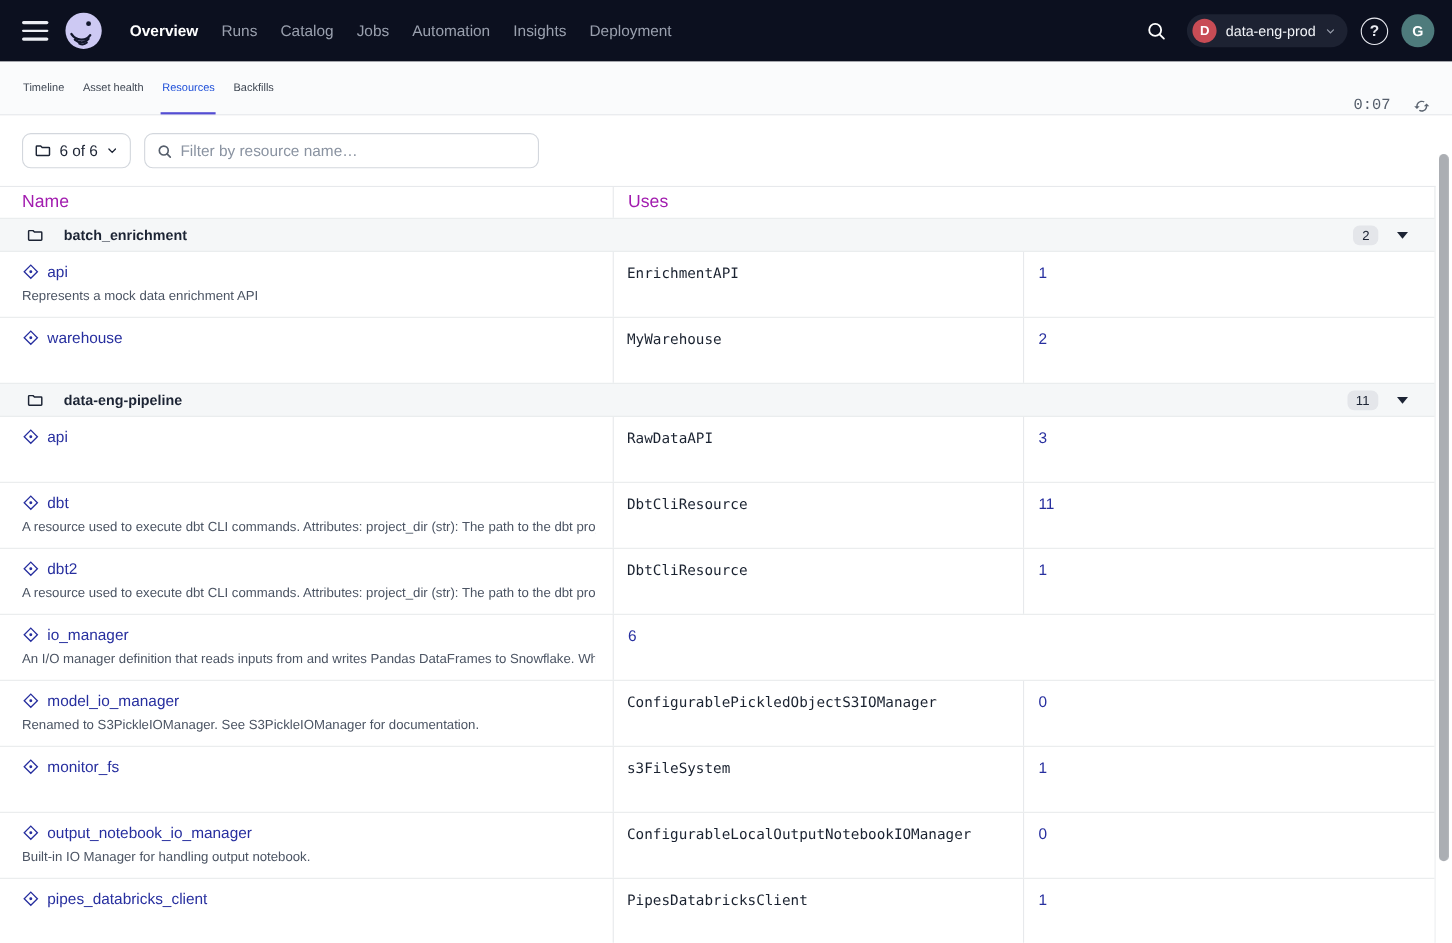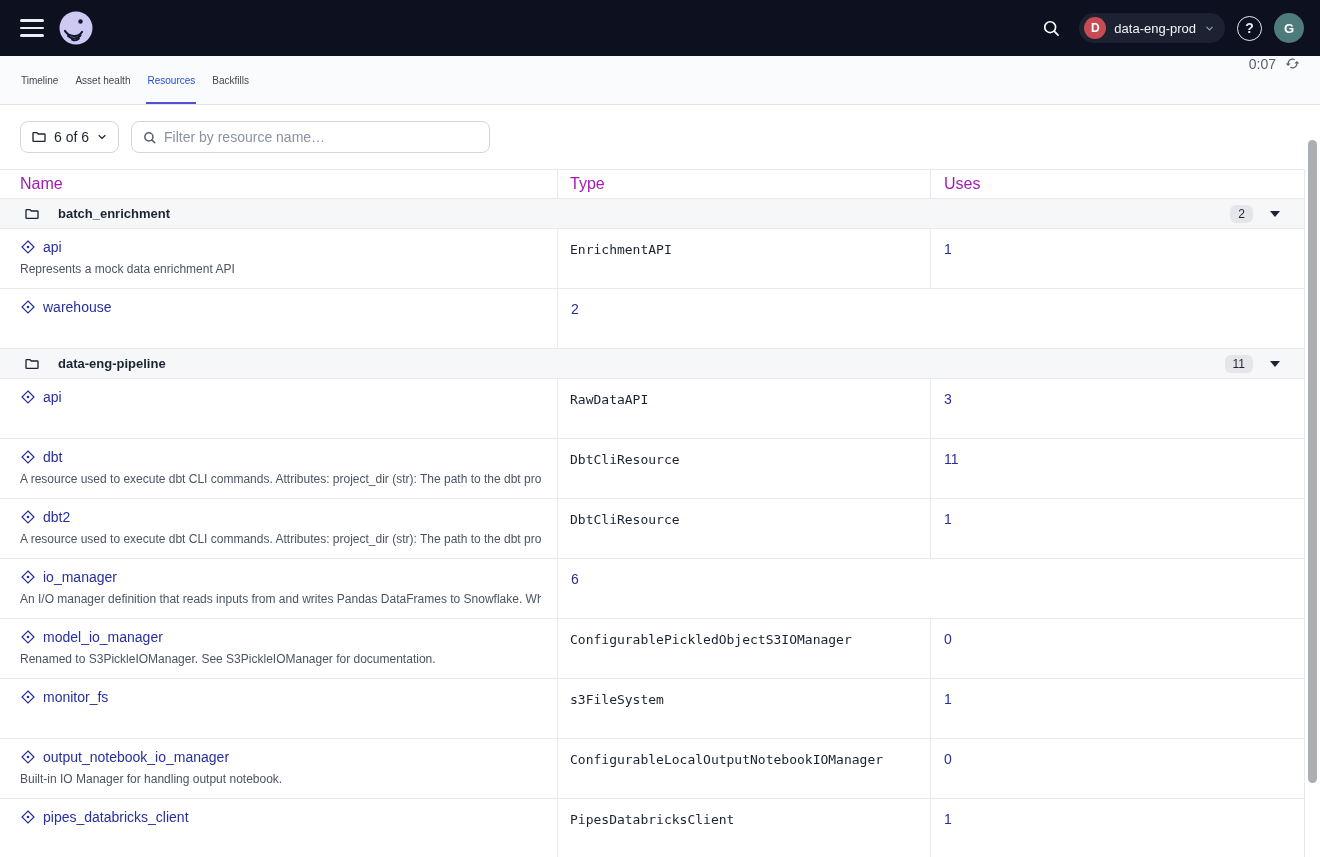--- a/index.html
+++ b/index.html
@@ -20,21 +20,21 @@
   .deploy-badge { width: 22px; height: 22px; border-radius: 50%; background: #c84c55; color: #fff; font-size: 12px; font-weight: 700; display: flex; align-items: center; justify-content: center; }
   .deploy-name { font-size: 13px; color: #f2f4f8; }
   .help-circle { width: 25px; height: 25px; border: 1.6px solid #e8eaf0; border-radius: 50%; color: #e8eaf0; font-size: 14px; font-weight: 700; display: flex; align-items: center; justify-content: center; cursor: pointer; }
   .avatar { width: 30px; height: 30px; border-radius: 50%; background: #4e7b7c; color: #fff; font-size: 13px; font-weight: 600; display: flex; align-items: center; justify-content: center; cursor: pointer; }
 
   
   .tabbar { height: 49px; background: #fafbfc; border-bottom: 1px solid #dfe2e6; display: flex; align-items: stretch; padding: 0 20px; }
   .tab { display: flex; align-items: center; margin-right: 15px; padding: 0 1px; font-size: 10px; color: #3f4753; cursor: pointer; position: relative; }
   .tab.active { color: #1d4ed8; }
   .tab.active::after { content: ""; position: absolute; left: 0; right: 0; bottom: 0; height: 2px; background: #544dd3; }
-  .tabbar-right { margin-left: auto; display: flex; align-items: flex-start; gap: 9px; }
+  .tabbar-right { margin-left: auto; display: flex; align-items: flex-end; gap: 21px; font-family: Liberation Mono, monospace; }
   .timer { font-size: 14px; color: #555e6b; }
 
   
   .toolbar { display: flex; align-items: center; gap: 12px; padding: 16px 20px; background: #fff; }
   .scope-btn { height: 32px; display: flex; align-items: center; gap: 7px; border: 1px solid #d3d7dd; border-radius: 8px; background: #fff; padding: 0 10px; cursor: pointer; font-size: 14px; color: #1c2434; font-weight: 500; font-family: inherit; }
   .filter-box { width: 359px; height: 32px; display: flex; align-items: center; gap: 7px; border: 1px solid #d3d7dd; border-radius: 8px; padding: 0 10px; background: #fff; }
   .filter-box input { border: none; outline: none; flex: 1; font-size: 14px; color: #1c2434; font-family: inherit; background: transparent; }
   .filter-box input::placeholder { color: #8a93a1; }
 
   
@@ -77,20 +77,29 @@
   <div class="logo">
     <svg width="36" height="36" viewBox="0 0 36 36">
       <circle cx="18" cy="18" r="16.5" fill="#cdc9f3"></circle>
       <circle cx="22.5" cy="11.5" r="2.2" fill="#12172b"></circle>
       <path d="M7 21c4 6 13 7 17 1" fill="none" stroke="#12172b" stroke-width="2.2" stroke-linecap="round"></path>
       <path d="M10 26c4 3.6 9.5 3.2 12.5-.6" fill="none" stroke="#12172b" stroke-width="2" stroke-linecap="round"></path>
       <path d="M14 29.6c2.6 1.3 5.2.8 7-.9" fill="none" stroke="#12172b" stroke-width="1.8" stroke-linecap="round"></path>
     </svg>
   </div>
 
+  <div class="nav-items">
+    <a class="nav-item active">Overview</a>
+    <a class="nav-item">Runs</a>
+    <a class="nav-item">Catalog</a>
+    <a class="nav-item">Jobs</a>
+    <a class="nav-item">Automation</a>
+    <a class="nav-item">Insights</a>
+    <a class="nav-item">Deployment</a>
+  </div>
 
   <div class="topnav-right">
     <div class="icon-btn">
       <svg width="20" height="20" viewBox="0 0 24 24" fill="none" stroke="#ffffff" stroke-width="2" stroke-linecap="round">
         <circle cx="11" cy="11" r="6.5"></circle>
           <path d="M15.8 15.8 20.5 20.5"></path>
       </svg>
     </div>
     <div class="deploy-pill">
       <div class="deploy-badge">D</div>
@@ -132,21 +141,20 @@
         <circle cx="11" cy="11" r="6.5"></circle>
         <path d="M15.8 15.8 20.5 20.5"></path>
       </svg>
     <input type="text" placeholder="Filter by resource name…" style="">
   </div>
 </div>
 
 <div class="table">
   <div class="thead">
     <div class="th name">Name</div>
-    <div class="th type">Type</div>
     <div class="th uses">Uses</div>
   </div>
 
   <div class="group-row">
     <svg width="16" height="16" viewBox="0 0 24 24" fill="none" stroke="#1c2434" stroke-width="2" stroke-linejoin="round">
         <path d="M3 6.5a1 1 0 0 1 1-1h5l2 2h9a1 1 0 0 1 1 1v9a1 1 0 0 1-1 1H4a1 1 0 0 1-1-1z"></path>
       </svg>
     <span class="group-name">batch_enrichment</span>
     <span class="group-right">
       <span class="badge">2</span>
@@ -173,20 +181,21 @@
     <div class="cell-name">
       <div class="name-line">
         <svg width="16" height="16" viewBox="0 0 24 24" fill="none" stroke="#272f9f" stroke-width="1.8">
             <path d="M12 3l9 9-9 9-9-9z"></path>
             <circle cx="12" cy="12" r="2" fill="#272f9f" stroke="none"></circle>
           </svg>
         <a class="res-link">warehouse</a>
       </div>
       <div class="desc"></div>
     </div>
+    <div class="cell-type">MyWarehouse</div>
     <div class="cell-uses"><a class="uses-link">2</a></div>
   </div>
 
   <div class="group-row">
     <svg width="16" height="16" viewBox="0 0 24 24" fill="none" stroke="#1c2434" stroke-width="2" stroke-linejoin="round">
         <path d="M3 6.5a1 1 0 0 1 1-1h5l2 2h9a1 1 0 0 1 1 1v9a1 1 0 0 1-1 1H4a1 1 0 0 1-1-1z"></path>
       </svg>
     <span class="group-name">data-eng-pipeline</span>
     <span class="group-right">
       <span class="badge">11</span>

